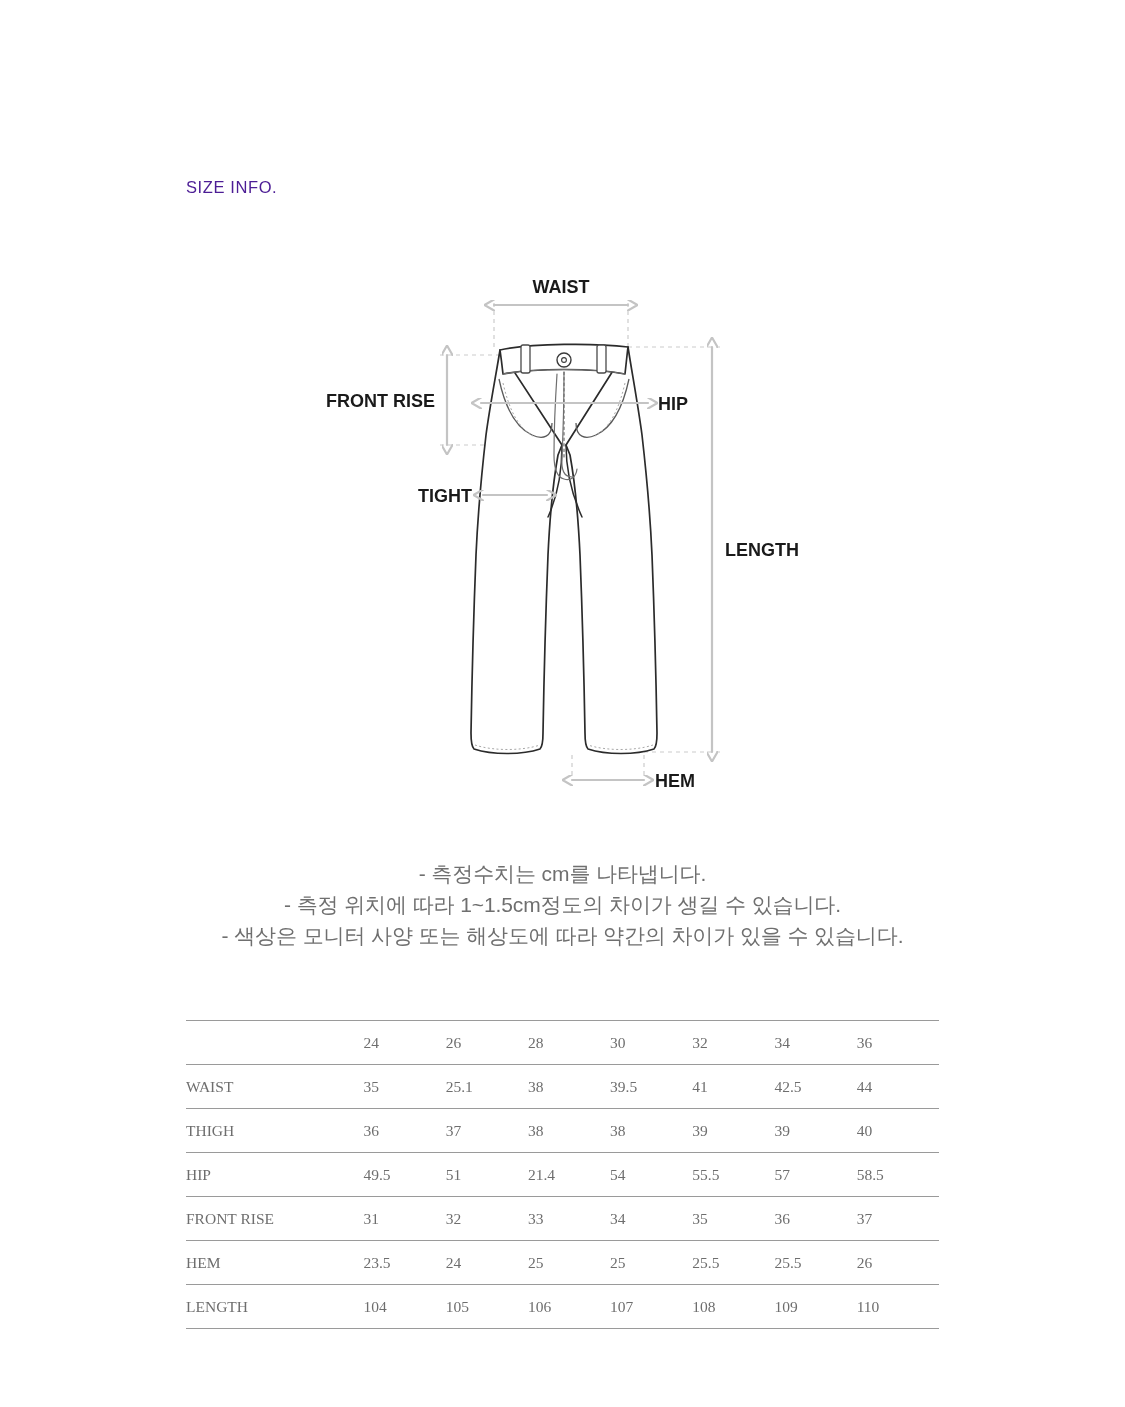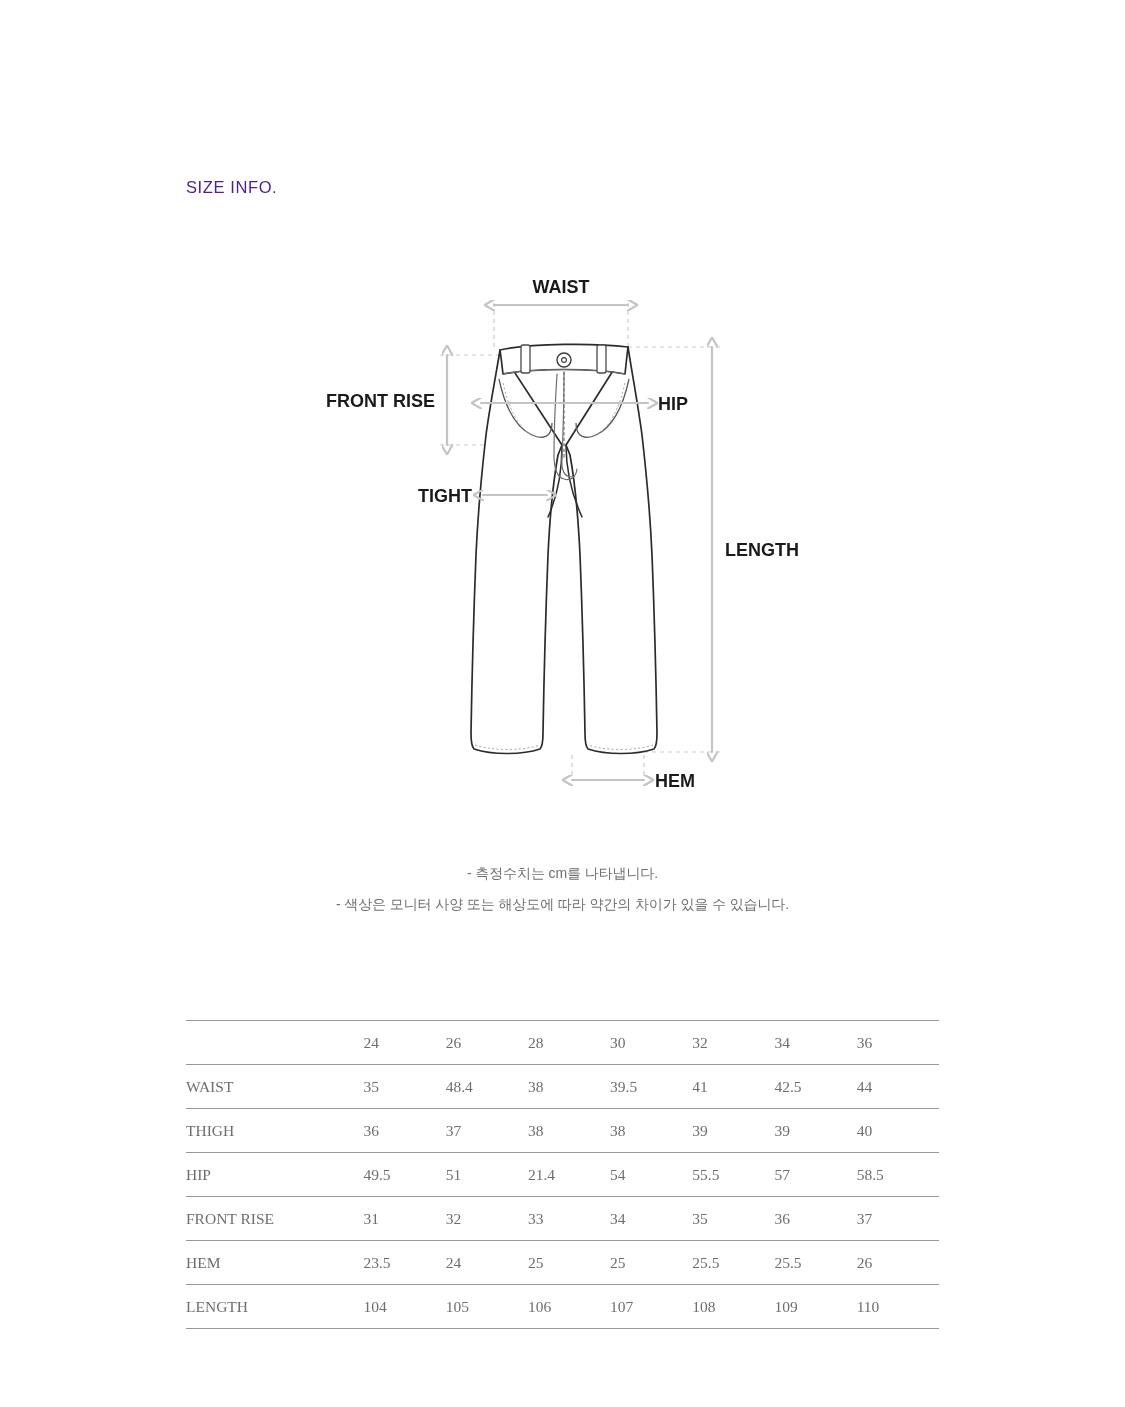--- a/index.html
+++ b/index.html
@@ -49,21 +49,21 @@
 
   
   .notes {
     position: absolute;
     left: 0;
     top: 858px;
     width: 1125px;
     text-align: center;
   }
   .note-line {
-    font-size: 14px;
+    font-size: 21px;
     color: #6f6f6f;
     line-height: 31px;
     letter-spacing: -0.1px;
     white-space: nowrap;
   }
 
   
   .size-table-wrap {
     position: absolute;
     left: 186px;
@@ -225,20 +225,21 @@
         <text x="135" y="152" text-anchor="end">FRONT RISE</text>
         <text x="172" y="247" text-anchor="end">TIGHT</text>
         <text x="425" y="301" text-anchor="start">LENGTH</text>
         <text x="355" y="532" text-anchor="start">HEM</text>
       </g>
     </svg>
   </div>
 
   <div class="notes">
     <div class="note-line">- 측정수치는 cm를 나타냅니다.</div>
+    <div class="note-line">- 측정 위치에 따라 1~1.5cm정도의 차이가 생길 수 있습니다.</div>
     <div class="note-line">- 색상은 모니터 사양 또는 해상도에 따라 약간의 차이가 있을 수 있습니다.</div>
   </div>
 
   <div class="size-table-wrap">
     <table class="size-table">
       <colgroup>
         <col class="c-label">
         <col class="c-size">
           <col class="c-size">
           <col class="c-size">
@@ -256,21 +257,21 @@
           <th class="cell-val">30</th>
           <th class="cell-val">32</th>
           <th class="cell-val">34</th>
           <th class="cell-val">36</th>
         </tr>
       </thead>
       <tbody>
         <tr>
           <td class="cell-label">WAIST</td>
           <td class="cell-val">35</td>
-          <td class="cell-val">48.4</td>
+          <td class="cell-val">25.1</td>
           <td class="cell-val">38</td>
           <td class="cell-val">39.5</td>
           <td class="cell-val">41</td>
           <td class="cell-val">42.5</td>
           <td class="cell-val">44</td>
         </tr>
         <tr>
           <td class="cell-label">THIGH</td>
           <td class="cell-val">36</td>
           <td class="cell-val">37</td>

